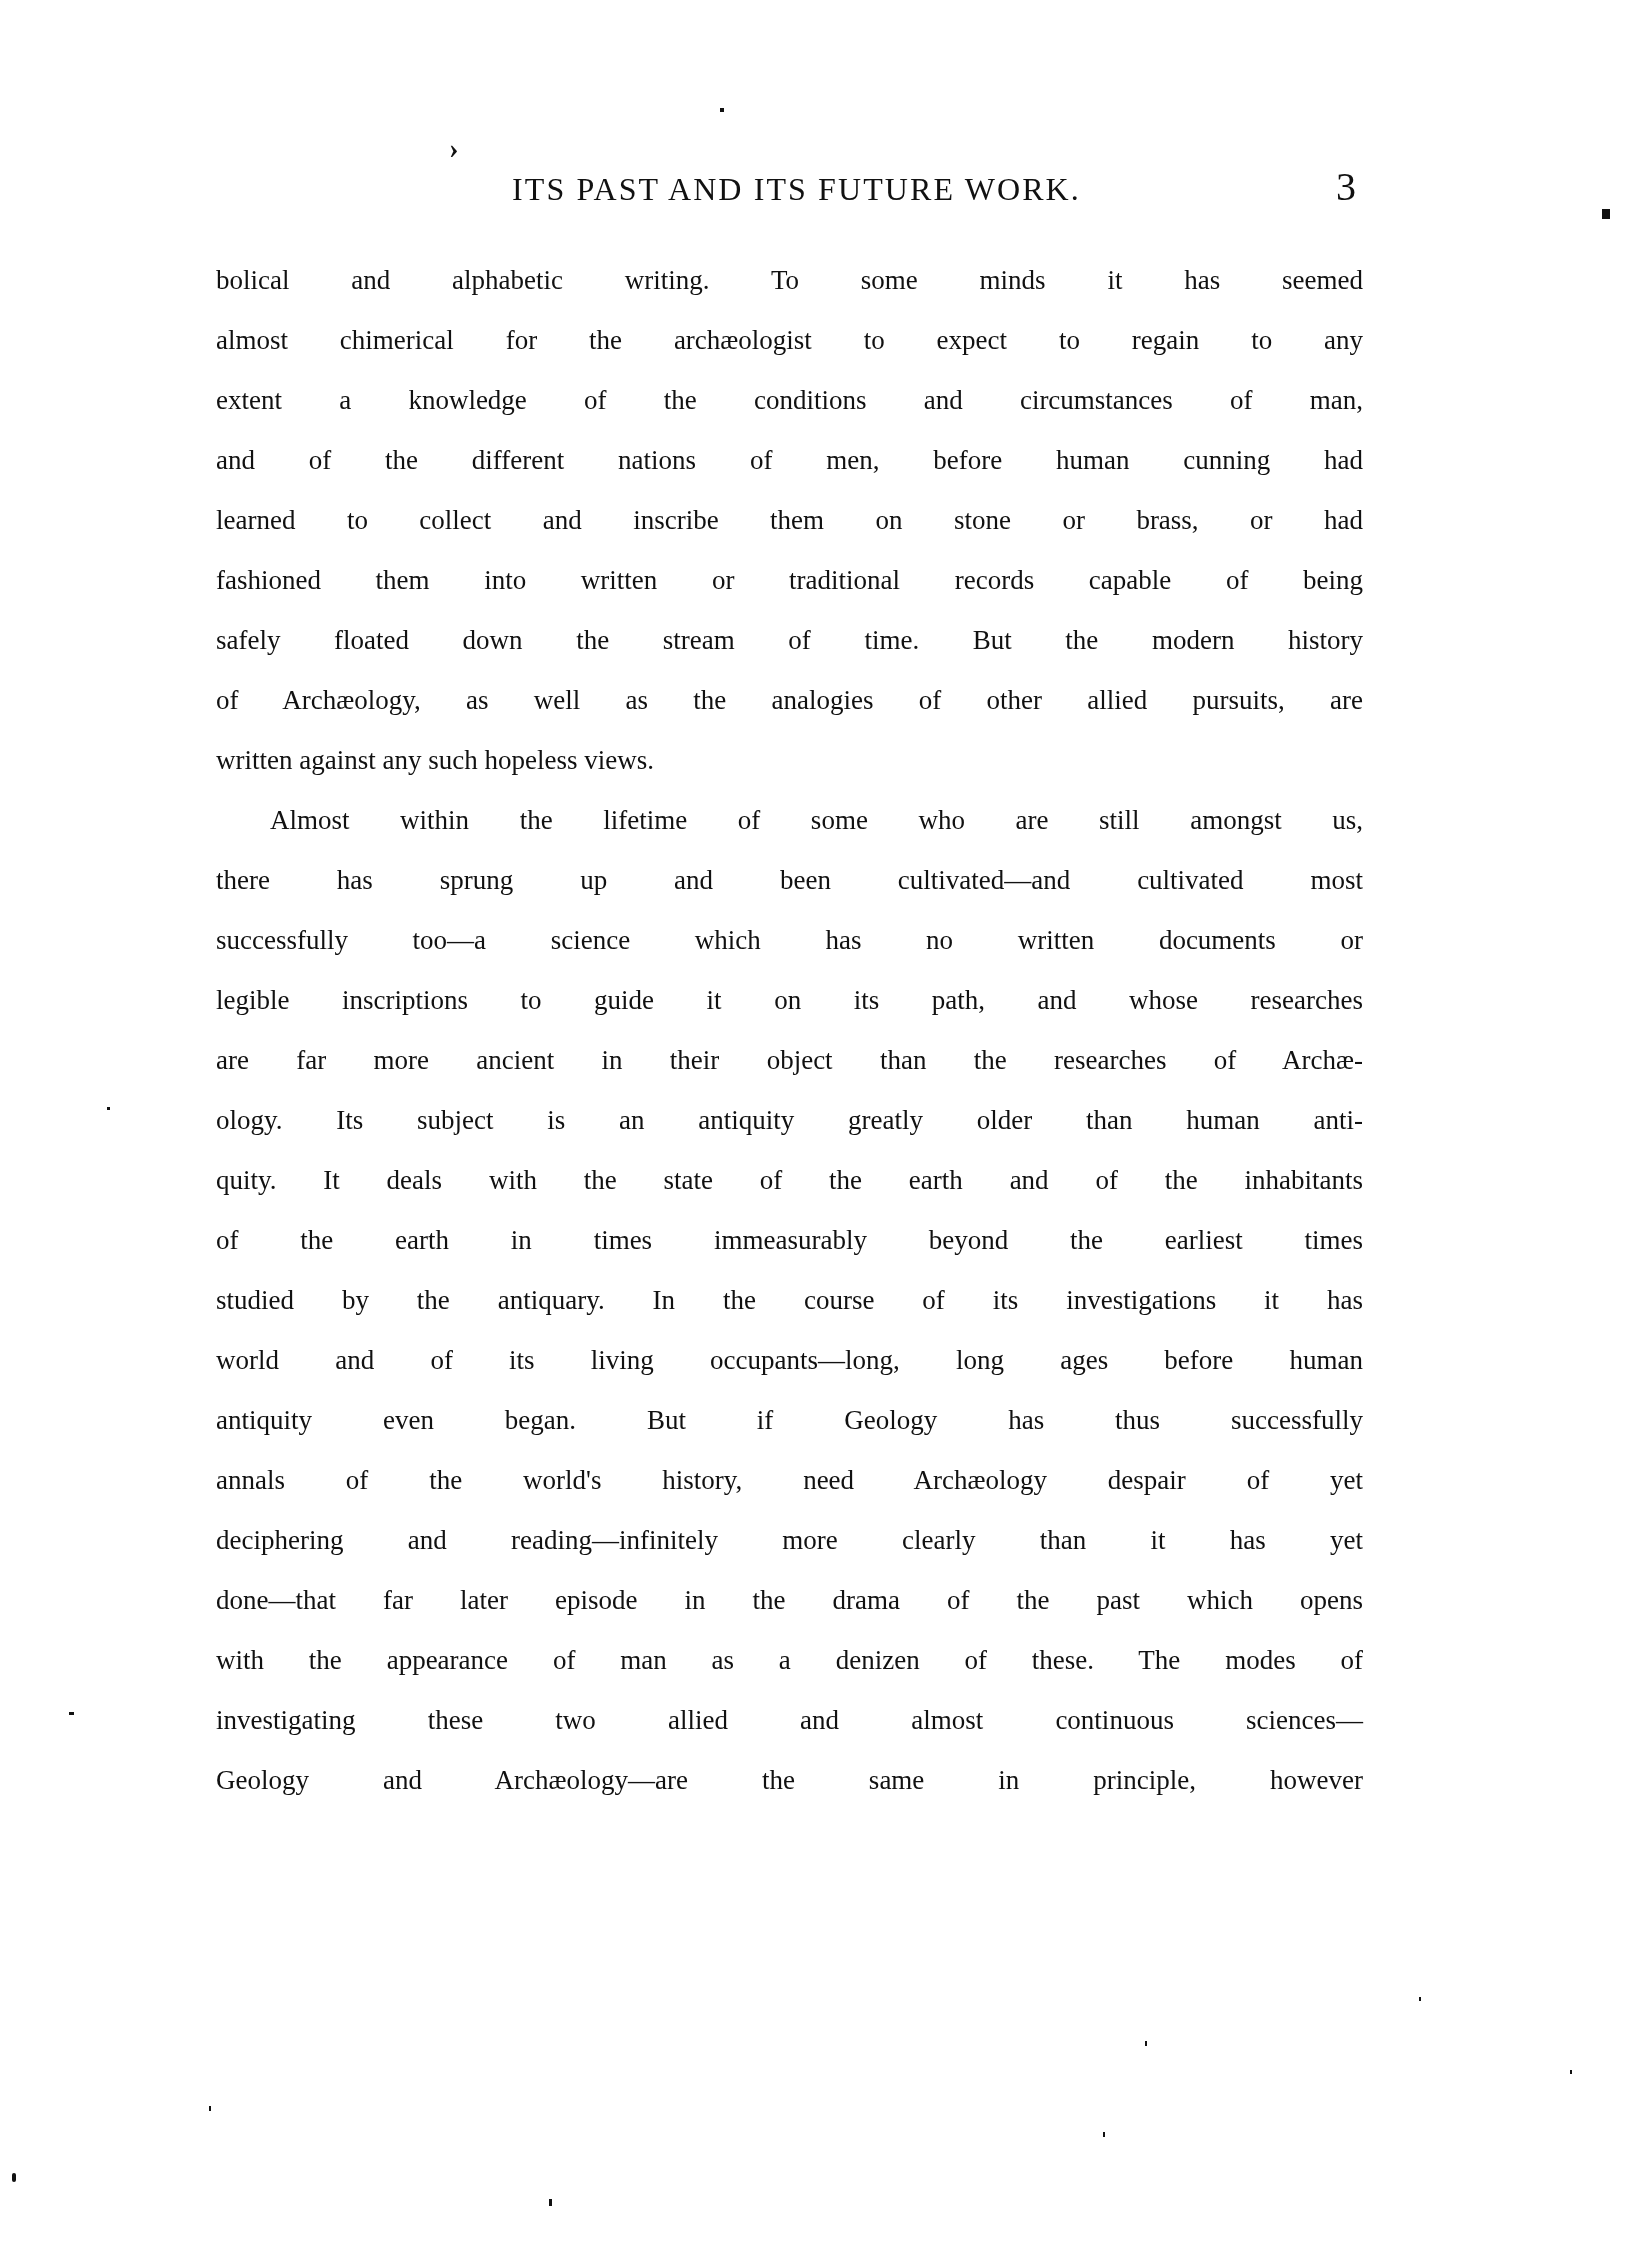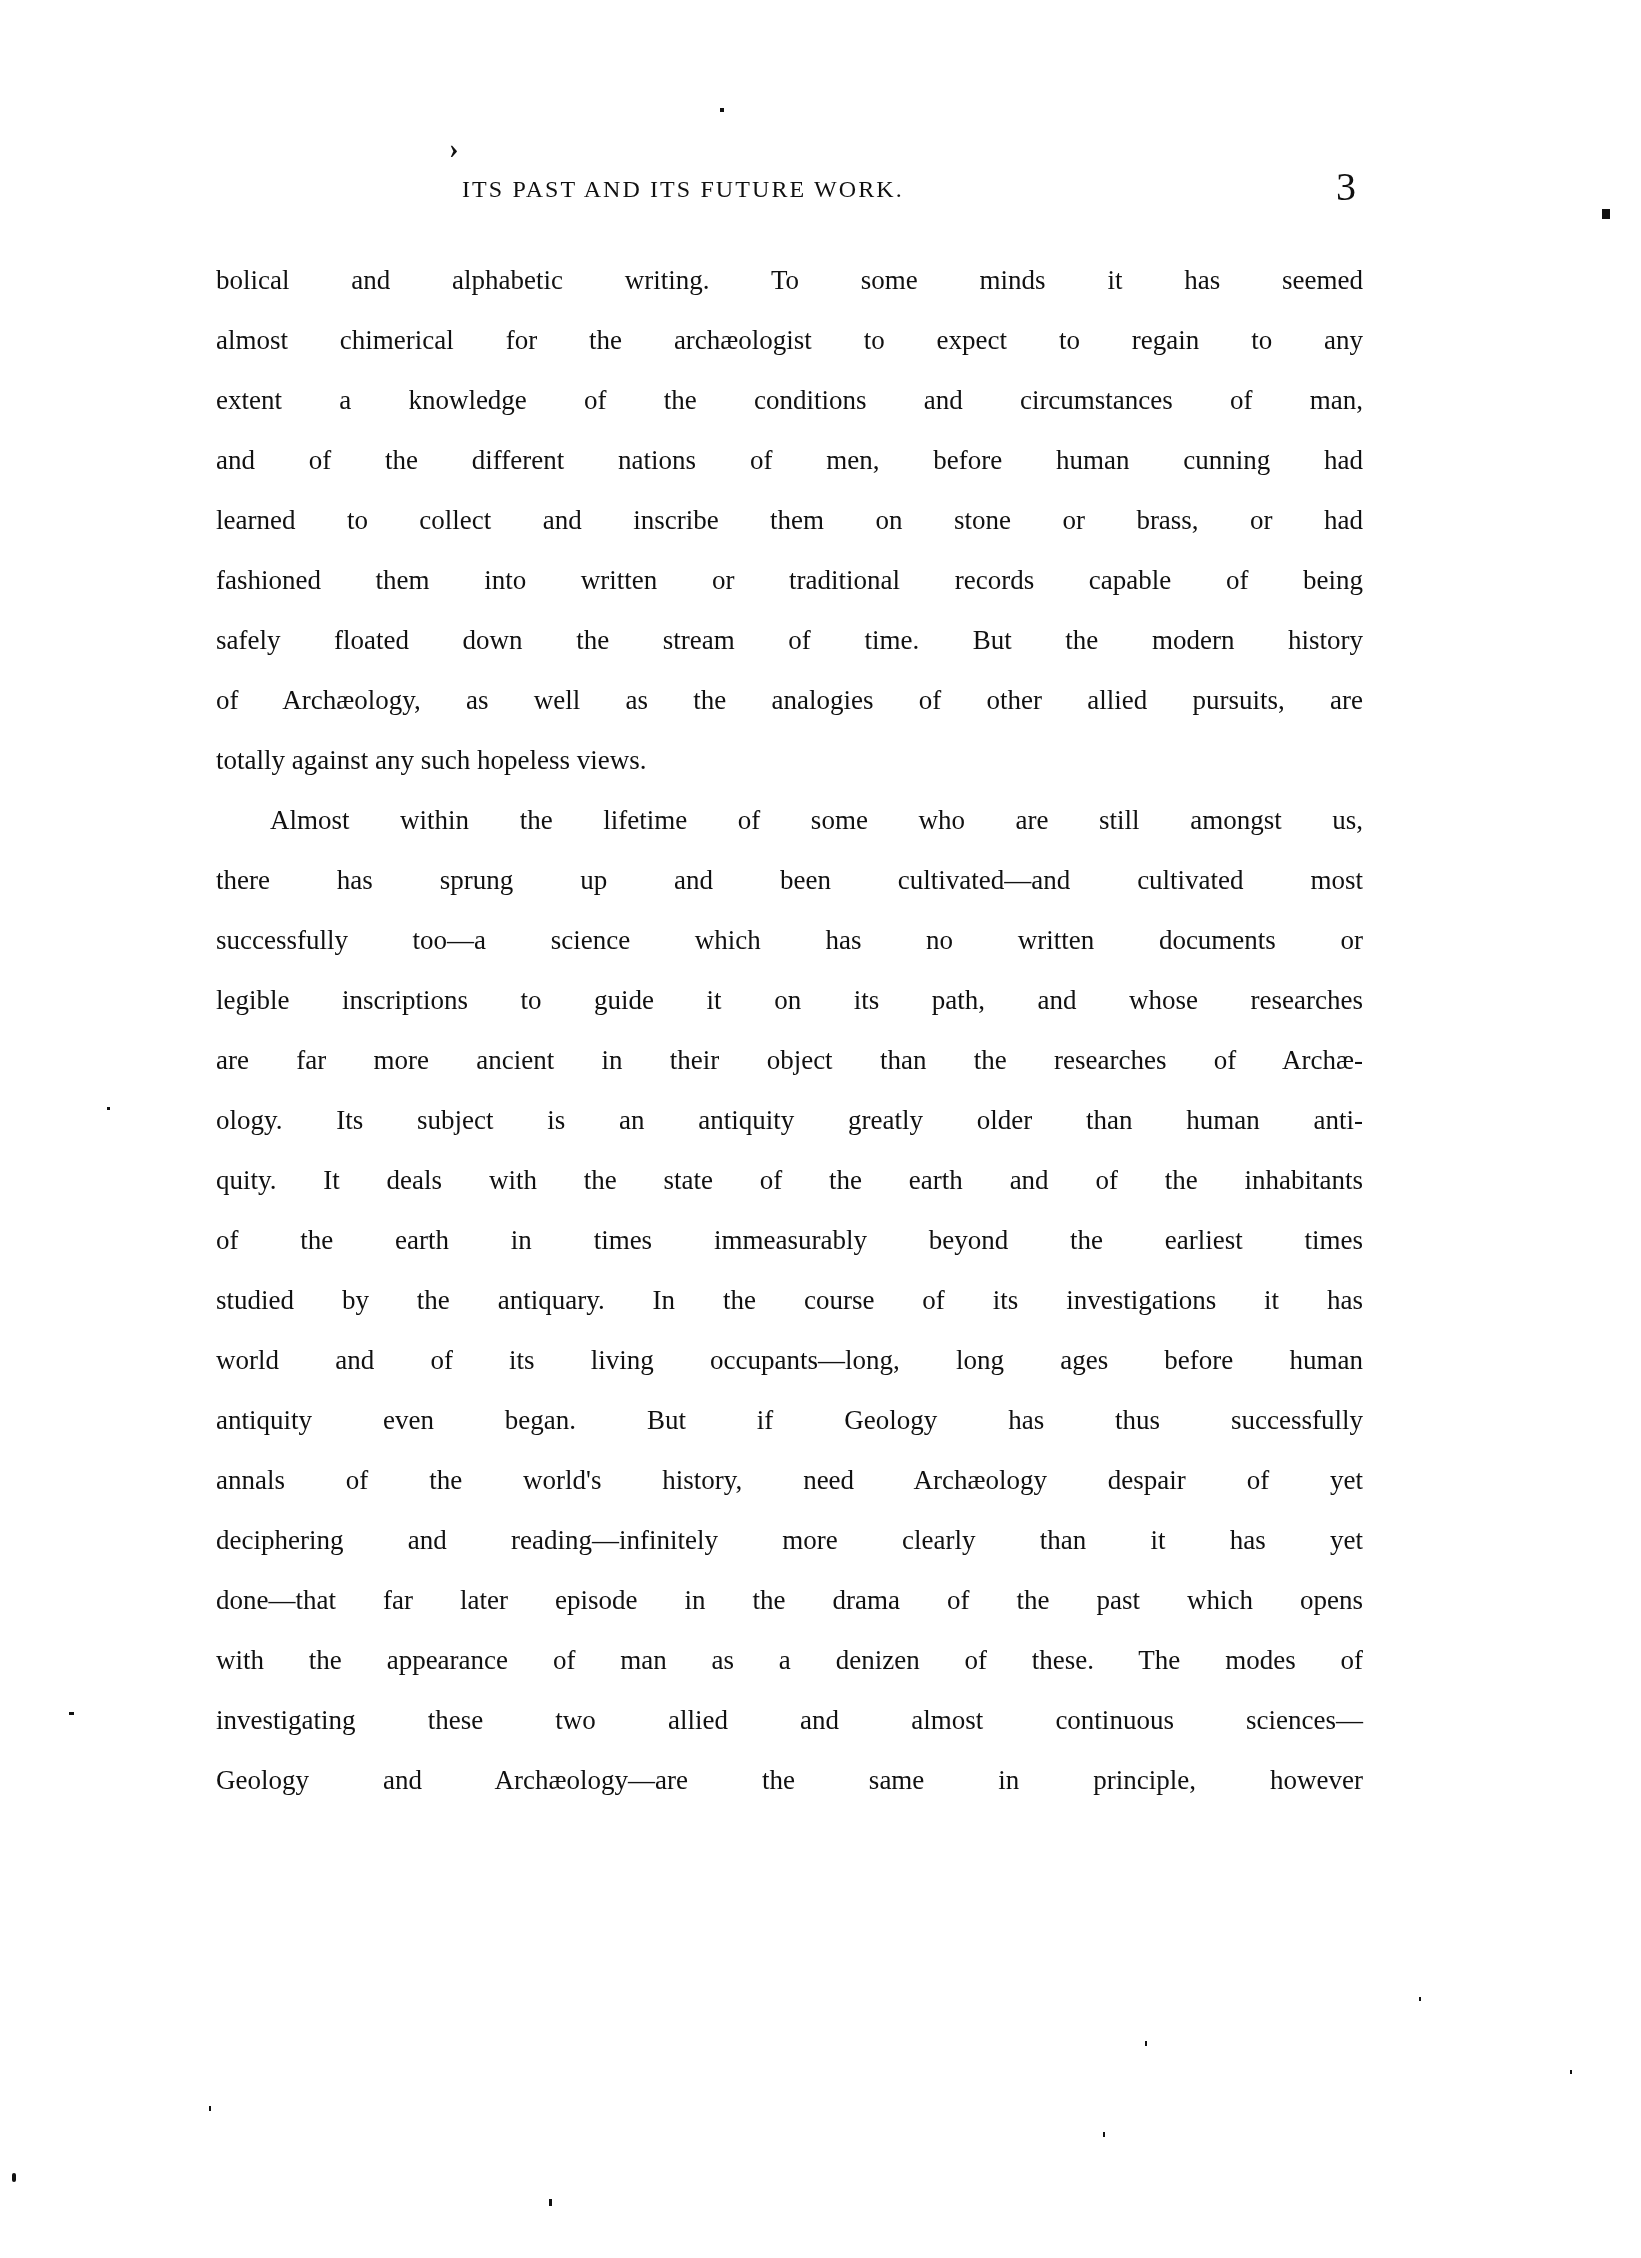--- a/index.html
+++ b/index.html
@@ -1,20 +1,20 @@
 <!DOCTYPE html>
 <html><head>
 <meta charset="utf-8">
 <style>
   html, body { margin: 0; padding: 0; background: #ffffff; }
   body { width: 1641px; height: 2259px; position: relative; overflow: hidden;
          font-family: "Liberation Serif", "DejaVu Serif", serif; color: #111111; }
   .page { position: absolute; left: 0; top: 0; width: 1641px; height: 2259px; background: #ffffff; }
   .running-head { position: absolute; left: 462px; top: 168px; width: 669px; height: 42px;
-                  font-size: 24px; letter-spacing: 2.1px; white-space: nowrap; line-height: 42px; }
+                  font-size: 32px; letter-spacing: 2.1px; white-space: nowrap; line-height: 42px; text-align: center; }
   .page-number { position: absolute; left: 1336px; top: 166px; font-size: 40px; line-height: 42px; }
   .body { position: absolute; left: 216px; top: 250px; width: 1147px; }
   .line { display: block; height: 60px; line-height: 60px; font-size: 27px;
           text-align: justify; text-align-last: justify; white-space: nowrap; overflow: visible; }
   .line.last { text-align-last: left; }
   .line.indent { padding-left: 54px; }
   .line span.t { display: inline-block; width: 100%; text-align: justify; text-align-last: justify; }
   .line.last span.t { text-align-last: left; }
   .speck { position: absolute; background: #111; }
 </style>
@@ -33,21 +33,21 @@
   <div class="body">
     <div>
       <div class="line"><span class="t">bolical and alphabetic writing.  To some minds it has seemed</span></div>
       <div class="line"><span class="t">almost chimerical for the archæologist to expect to regain to any</span></div>
       <div class="line"><span class="t">extent a knowledge of the conditions and circumstances of man,</span></div>
       <div class="line"><span class="t">and of the different nations of men, before human cunning had</span></div>
       <div class="line"><span class="t">learned to collect and inscribe them on stone or brass, or had</span></div>
       <div class="line"><span class="t">fashioned them into written or traditional records capable of being</span></div>
       <div class="line"><span class="t">safely floated down the stream of time.  But the modern history</span></div>
       <div class="line"><span class="t">of Archæology, as well as the analogies of other allied pursuits, are</span></div>
-      <div class="line last"><span class="t">totally against any such hopeless views.</span></div>
+      <div class="line last"><span class="t">written against any such hopeless views.</span></div>
     </div>
     <div>
       <div class="line indent"><span class="t">Almost within the lifetime of some who are still amongst us,</span></div>
       <div class="line"><span class="t">there has sprung up and been cultivated—and cultivated most</span></div>
       <div class="line"><span class="t">successfully too—a science which has no written documents or</span></div>
       <div class="line"><span class="t">legible inscriptions to guide it on its path, and whose researches</span></div>
       <div class="line"><span class="t">are far more ancient in their object than the researches of Archæ-</span></div>
       <div class="line"><span class="t">ology.  Its subject is an antiquity greatly older than human anti-</span></div>
       <div class="line"><span class="t">quity.  It deals with the state of the earth and of the inhabitants</span></div>
       <div class="line"><span class="t">of the earth in times immeasurably beyond the earliest times</span></div>

